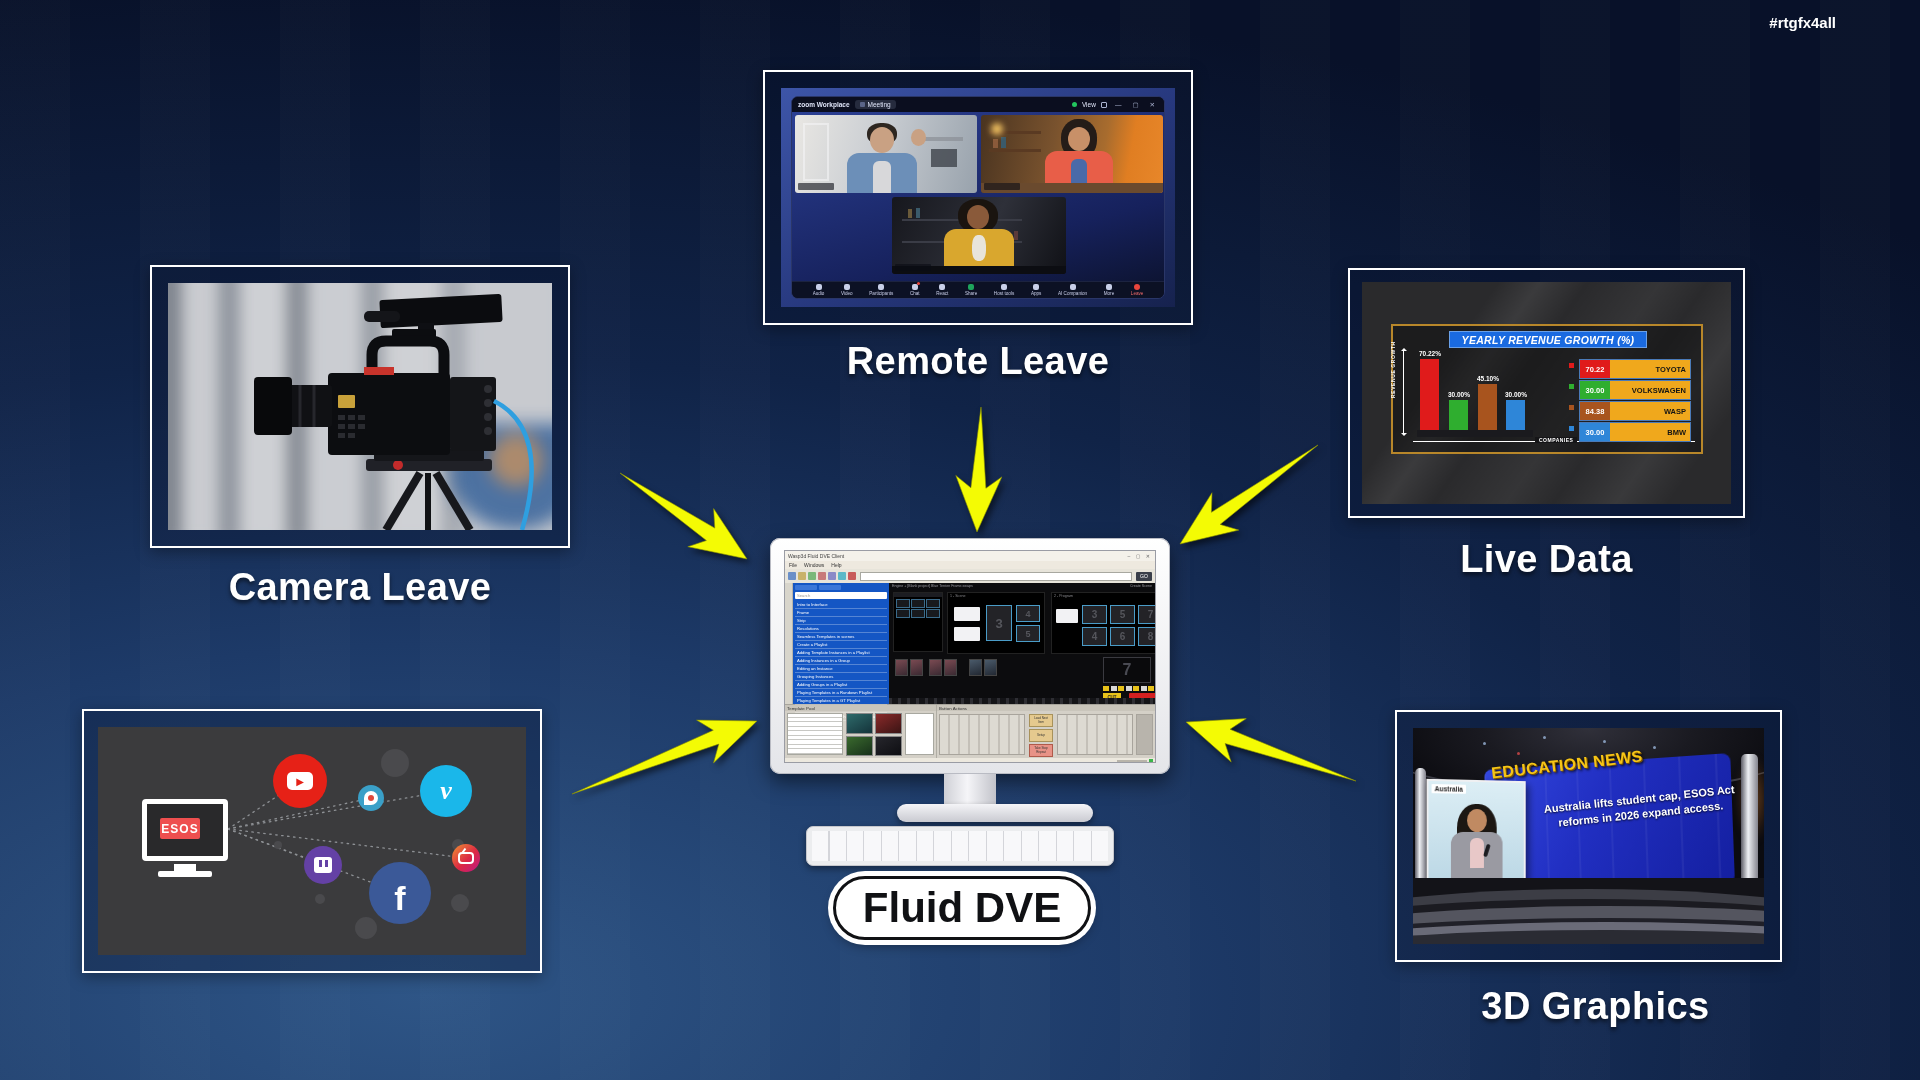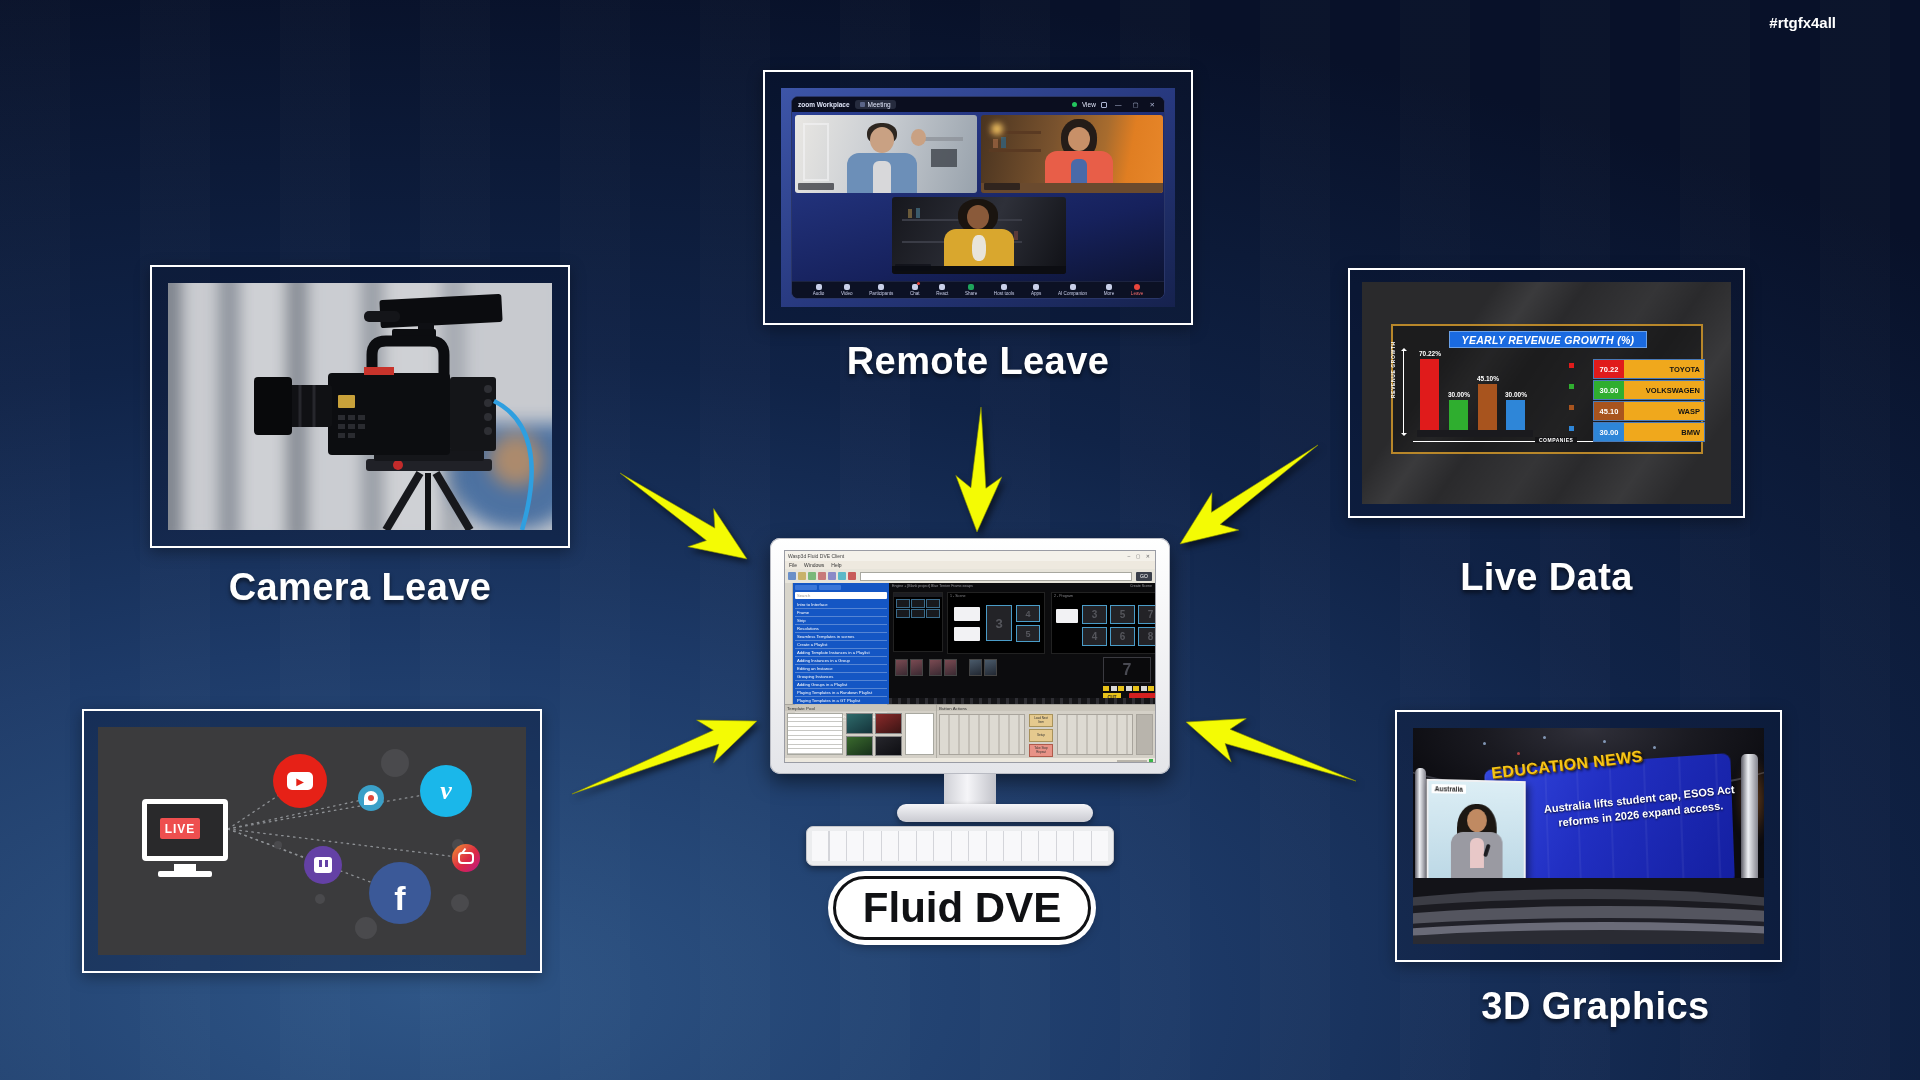--- a/index.html
+++ b/index.html
@@ -75,21 +75,21 @@
   .ld-yaxis:after { bottom:-5px; border-top-color:#fff; }
   .ld-ylab { position:absolute; left:-20px; top:50%; transform:rotate(-90deg) translateX(14px); transform-origin:center;
     color:#fff; font-size:5px; font-weight:700; letter-spacing:.6px; white-space:nowrap; width:40px; }
   .ld-base { position:absolute; left:24px; top:104px; width:116px; height:7px; background:#1a1a1e; }
   .ld-xline { position:absolute; left:20px; right:6px; top:115px; height:1px; background:#fff; }
   .ld-xlab { position:absolute; top:111px; left:142px; background:#151517; color:#fff; font-size:5px;
     font-weight:700; padding:0 4px; letter-spacing:.5px; }
   .ld-bar { position:absolute; width:19px; }
   .ld-bar .v { position:absolute; top:-9px; left:-6px; width:32px; text-align:center; color:#fff;
     font-size:6.5px; font-weight:700; }
-  .ld-leg-row { position:absolute; left:200px; width:112px; height:20px; background:#f0a81c;
+  .ld-leg-row { position:absolute; left:186px; width:112px; height:20px; background:#f0a81c;
     border:1px solid #4a7ab8; display:flex; align-items:center; }
   .ld-leg-row .chip { width:30px; height:100%; color:#fff; font-weight:700; font-size:7.5px;
     display:flex; align-items:center; justify-content:center; }
   .ld-leg-row .nm { flex:1; text-align:right; font-size:7.5px; font-weight:700; color:#141414; padding-right:4px; }
   .ld-leg-sq { position:absolute; left:176px; width:5px; height:5px; }
 
   
   .zm-desk { position:absolute; inset:0; background:linear-gradient(150deg,#3d55a8,#26377c 55%,#16224e); }
   .zm-win { position:absolute; inset:8px 10px; border-radius:7px; overflow:hidden; background:#0c1126;
     display:flex; flex-direction:column; border:1px solid #2a3668; }
@@ -462,33 +462,33 @@
               <div class="chip" style="background:#e01b1b">70.22</div>
               <div class="nm">TOYOTA</div>
             </div>
             <div class="ld-leg-sq" style="top: 58px; background: rgb(47, 174, 47);"></div>
             <div class="ld-leg-row" style="top: 54px;">
               <div class="chip" style="background:#2fae2f">30.00</div>
               <div class="nm">VOLKSWAGEN</div>
             </div>
             <div class="ld-leg-sq" style="top: 79px; background: rgb(168, 84, 30);"></div>
             <div class="ld-leg-row" style="top: 75px;">
-              <div class="chip" style="background:#a8541e">45.10</div>
+              <div class="chip" style="background:#a8541e">84.38</div>
               <div class="nm">WASP</div>
             </div>
             <div class="ld-leg-sq" style="top: 100px; background: rgb(46, 134, 216);"></div>
             <div class="ld-leg-row" style="top: 96px;">
               <div class="chip" style="background:#2e86d8">30.00</div>
               <div class="nm">BMW</div>
             </div>
           </div>
       </div>
     </div>
   </div>
-  <div class="sec-label" style="left:1348px; top:556px; width:397px;">Live Data</div>
+  <div class="sec-label" style="left:1348px; top:538px; width:397px;">Live Data</div>
 
   <div class="frame" style="left:82px; top:709px; width:460px; height:264px; padding:16px 14px;">
     <div class="media">
       <div class="ls-bg"></div>
       <svg id="ls-lines" width="428" height="228" style="position:absolute;inset:0">
           <line x1="130" y1="102" x2="202" y2="54" stroke="#8d9094" stroke-width="1.3" stroke-dasharray="1.5 4.5" stroke-linecap="round"></line>
           <line x1="130" y1="102" x2="273" y2="71" stroke="#8d9094" stroke-width="1.3" stroke-dasharray="1.5 4.5" stroke-linecap="round"></line>
           <line x1="130" y1="102" x2="348" y2="64" stroke="#8d9094" stroke-width="1.3" stroke-dasharray="1.5 4.5" stroke-linecap="round"></line>
           <line x1="130" y1="102" x2="225" y2="138" stroke="#8d9094" stroke-width="1.3" stroke-dasharray="1.5 4.5" stroke-linecap="round"></line>
           <line x1="130" y1="102" x2="302" y2="166" stroke="#8d9094" stroke-width="1.3" stroke-dasharray="1.5 4.5" stroke-linecap="round"></line>
@@ -497,21 +497,21 @@
       <div id="ls-deco">
           <div class="ls-deco" style="left: 297px; top: 36px; width: 28px; height: 28px;"></div>
           <div class="ls-deco" style="left: 190px; top: 46px; width: 16px; height: 16px;"></div>
           <div class="ls-deco" style="left: 360px; top: 118px; width: 12px; height: 12px;"></div>
           <div class="ls-deco" style="left: 222px; top: 172px; width: 10px; height: 10px;"></div>
           <div class="ls-deco" style="left: 268px; top: 201px; width: 22px; height: 22px;"></div>
           <div class="ls-deco" style="left: 362px; top: 176px; width: 18px; height: 18px;"></div>
           <div class="ls-deco" style="left: 180px; top: 118px; width: 8px; height: 8px;"></div>
         </div>
       <div class="ls-tv">
-        <div class="ls-live">LIVE</div>
+        <div class="ls-live">ESOS</div>
       </div>
       <div class="ls-neck"></div>
       <div class="ls-base"></div>
       <div id="ls-icons">
           <div class="ls-ico" style="left: 202px; top: 54px; width: 54px; height: 54px; background: rgb(230, 33, 23); overflow: hidden;">
             <span class="yt-box">▶</span>
           </div>
           <div class="ls-ico" style="left: 273px; top: 71px; width: 26px; height: 26px; background: rgb(58, 160, 200); overflow: hidden;">
             <span style="width:14px;height:14px;background:#fff;border-radius:50% 50% 50% 0;display:flex;align-items:center;justify-content:center">
               <span style="width:6px;height:6px;border-radius:50%;background:#e0493c"></span>

